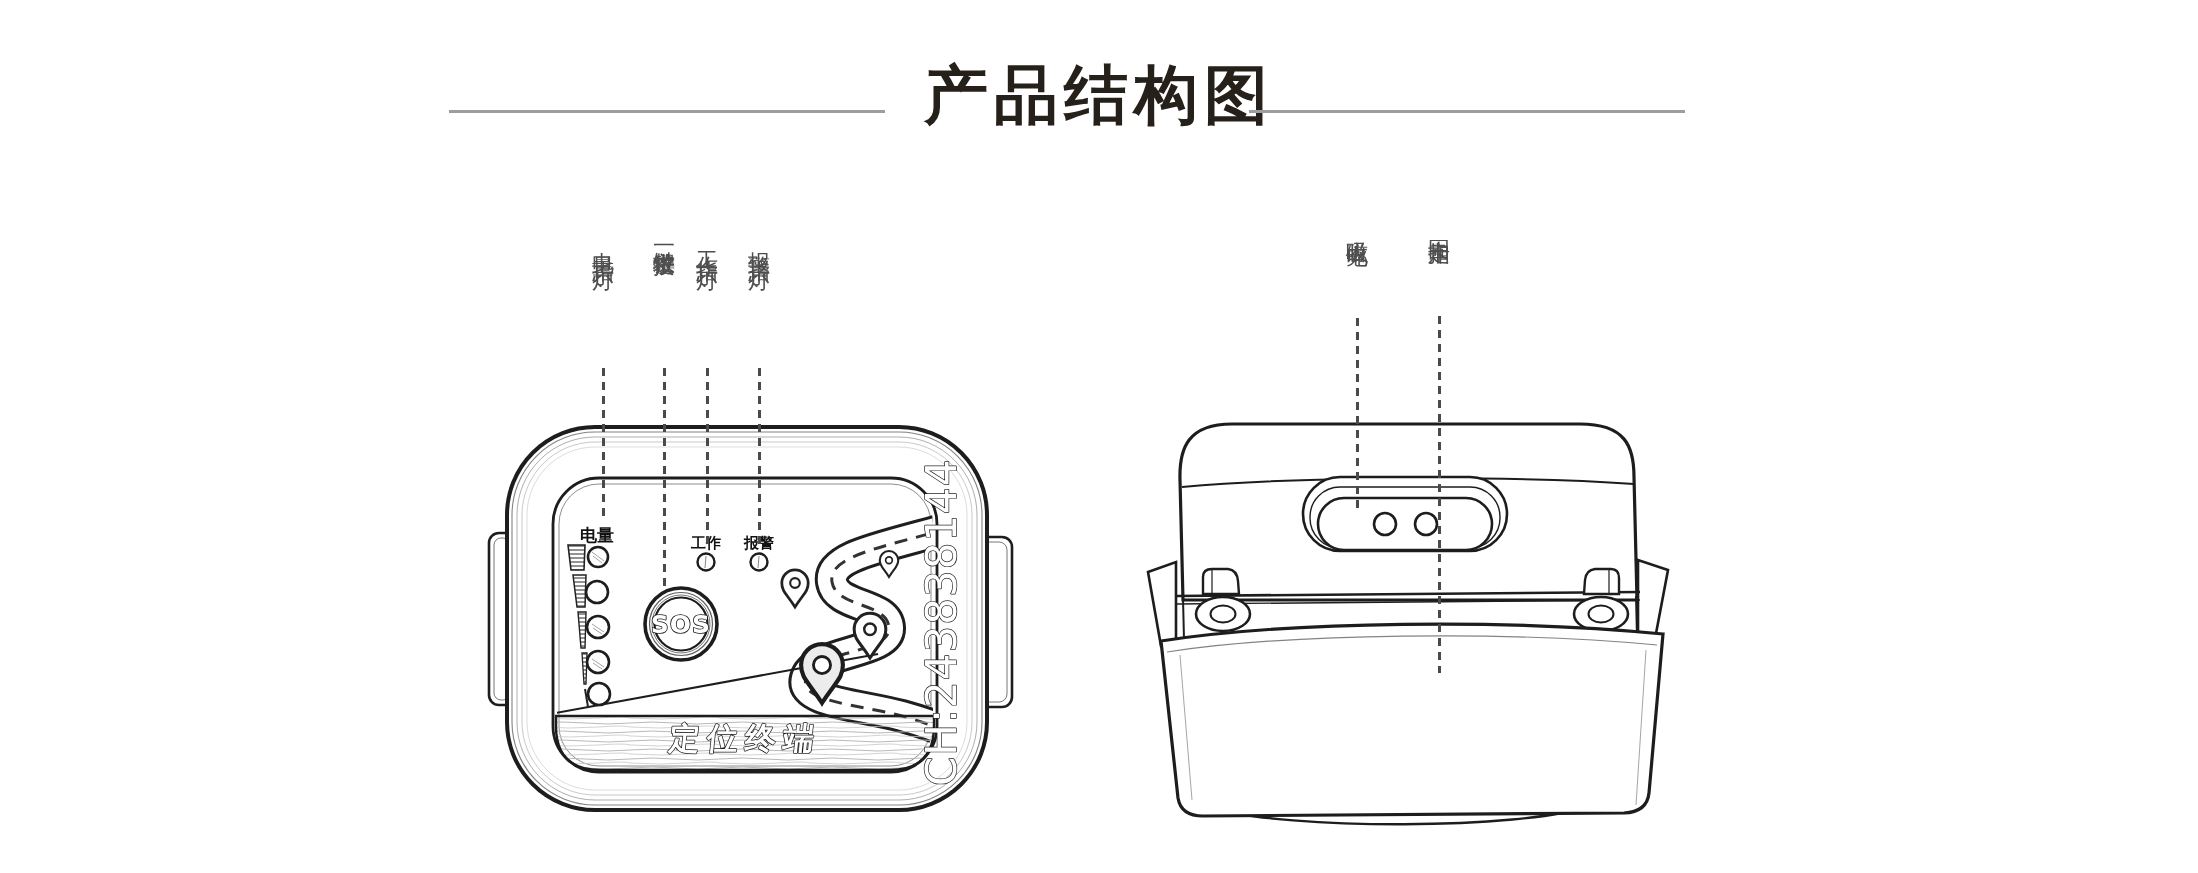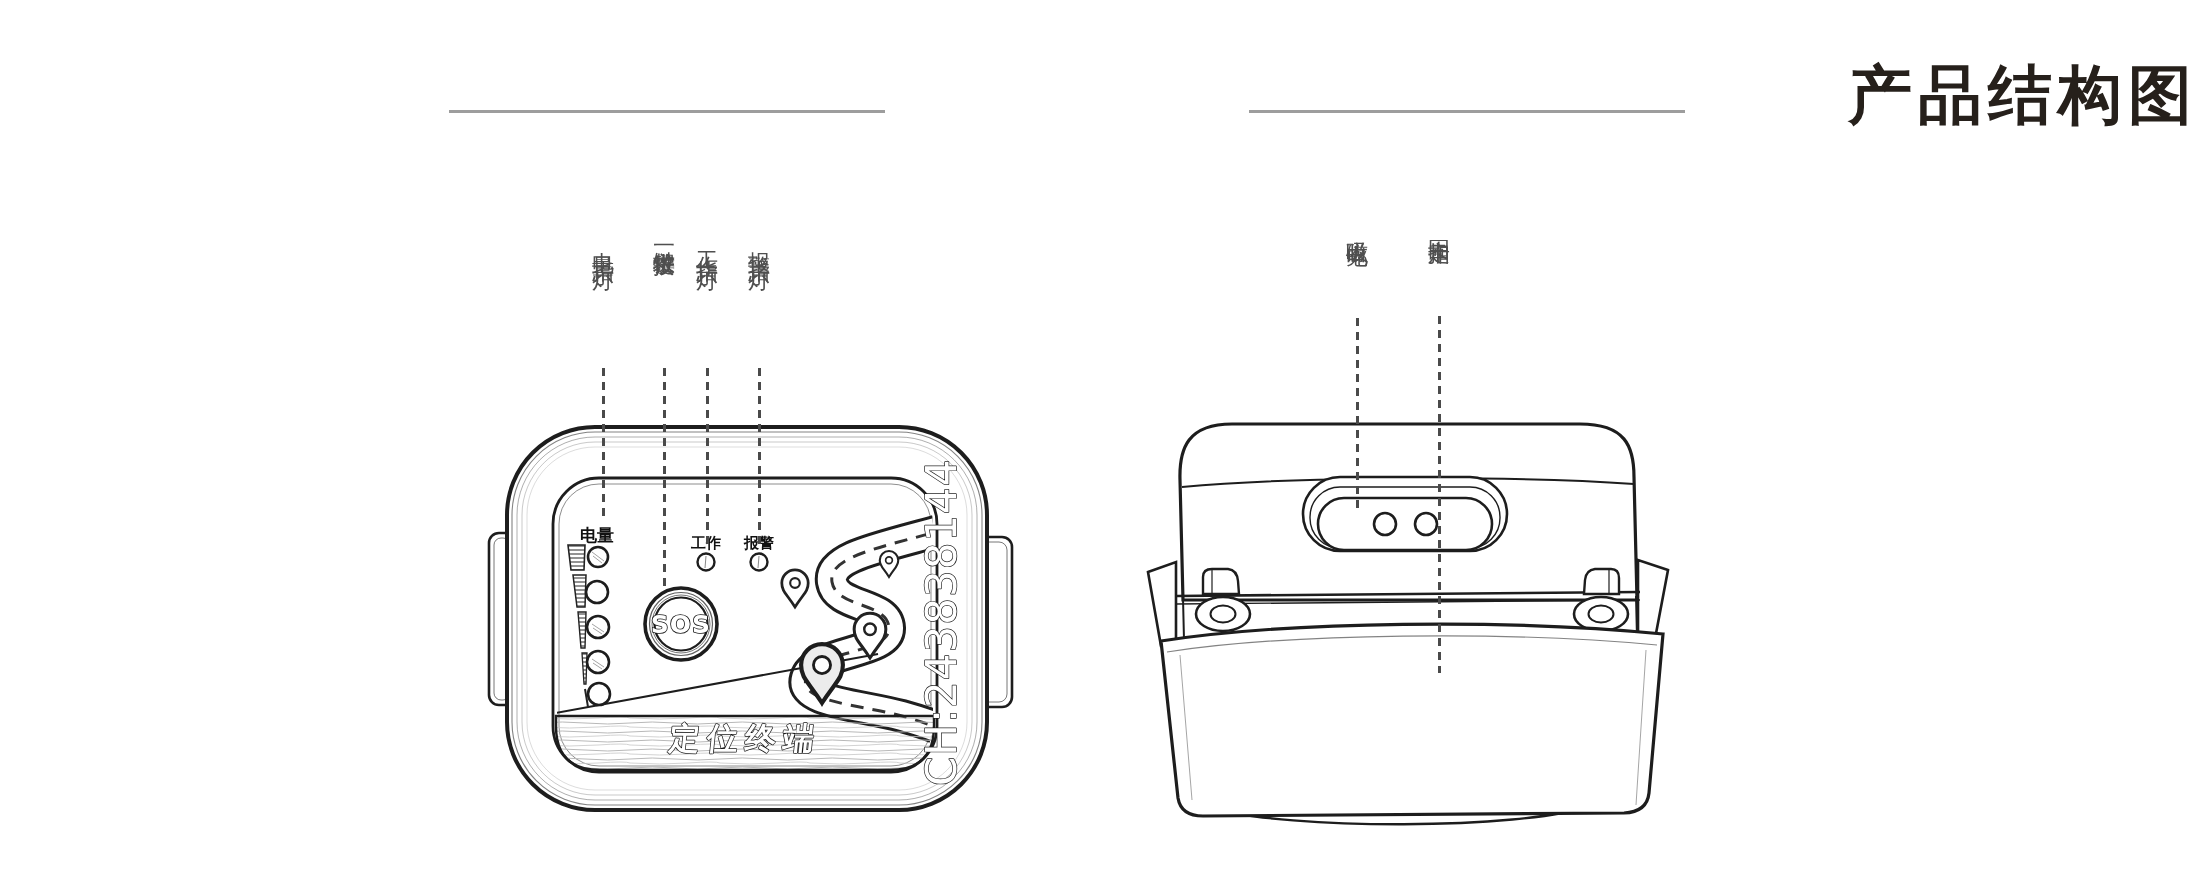--- a/index.html
+++ b/index.html
@@ -1,20 +1,20 @@
 <!DOCTYPE html>
 <html><head>
 <meta charset="utf-8">
 <style>
   html,body{margin:0;padding:0;background:#fff;}
   #page{position:relative;width:2198px;height:873px;background:#ffffff;overflow:hidden;
         font-family:"DejaVu Sans","Liberation Sans",sans-serif;}
 
   
-  .page-title{position:absolute;top:52px;left:0;width:2198px;text-align:right;
+  .page-title{position:absolute;top:52px;left:0;width:2198px;text-align:center;
     font-size:64px;font-weight:900;letter-spacing:6px;color:#26201b;}
   .title-line{position:absolute;top:110px;height:3px;background:#9d9d9d;}
   .title-line.left{left:449px;width:436px;}
   .title-line.right{left:1249px;width:436px;}
 
   
   .vlabel{position:absolute;writing-mode:vertical-rl;text-orientation:upright;
     font-size:22px;color:#4f4f4f;letter-spacing:4.5px;line-height:1;white-space:nowrap;}
   .vlabel.tight{letter-spacing:0.5px;}
   .vlabel.r{letter-spacing:1px;}

